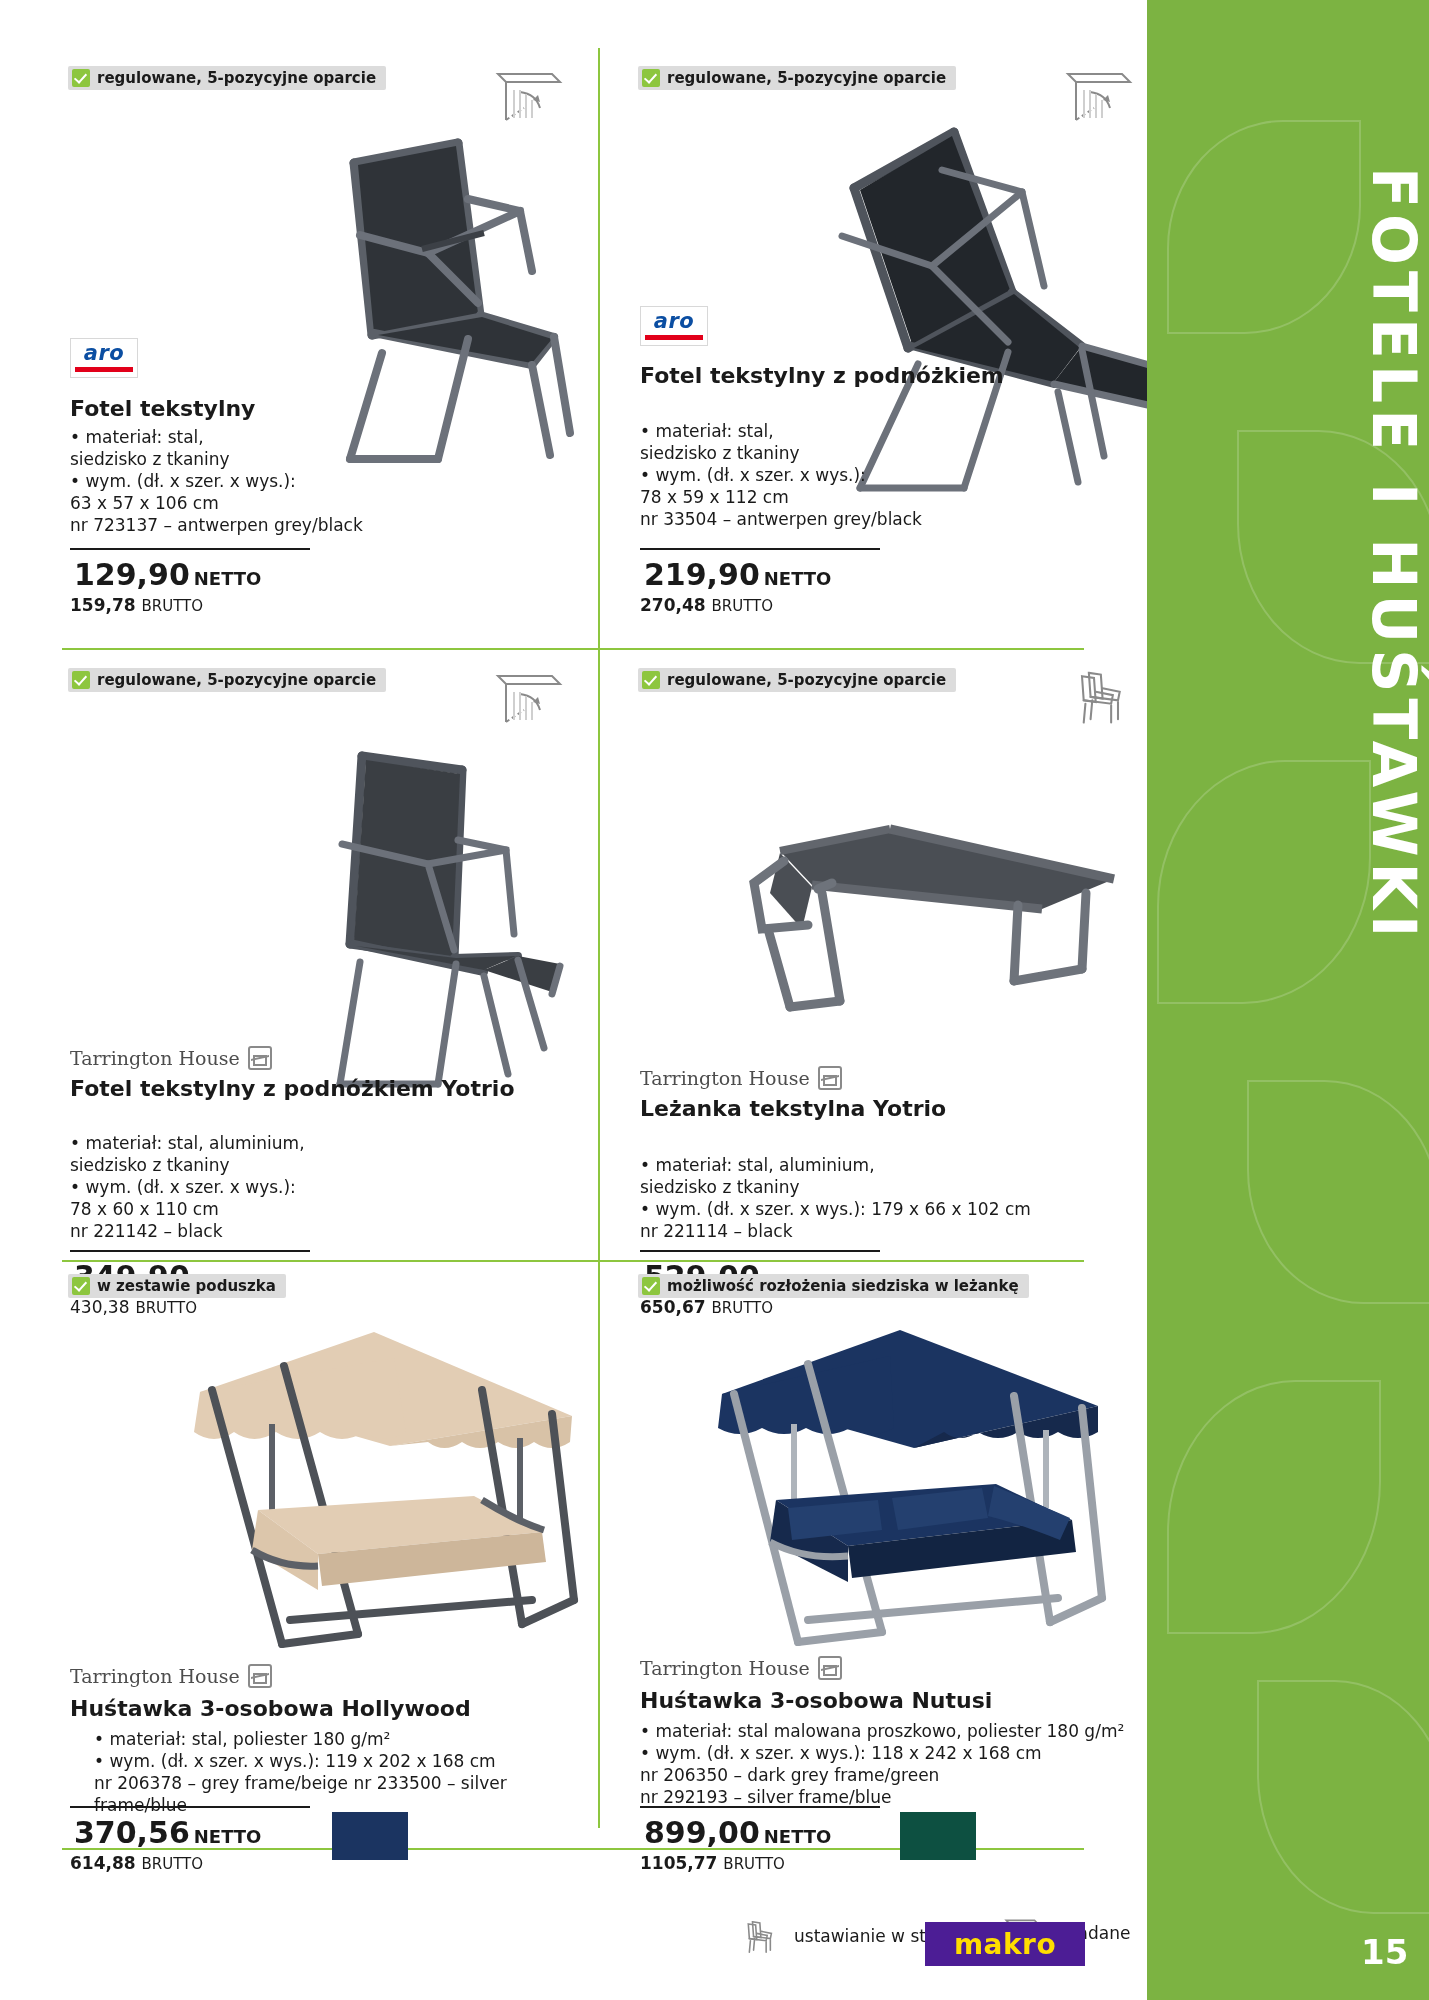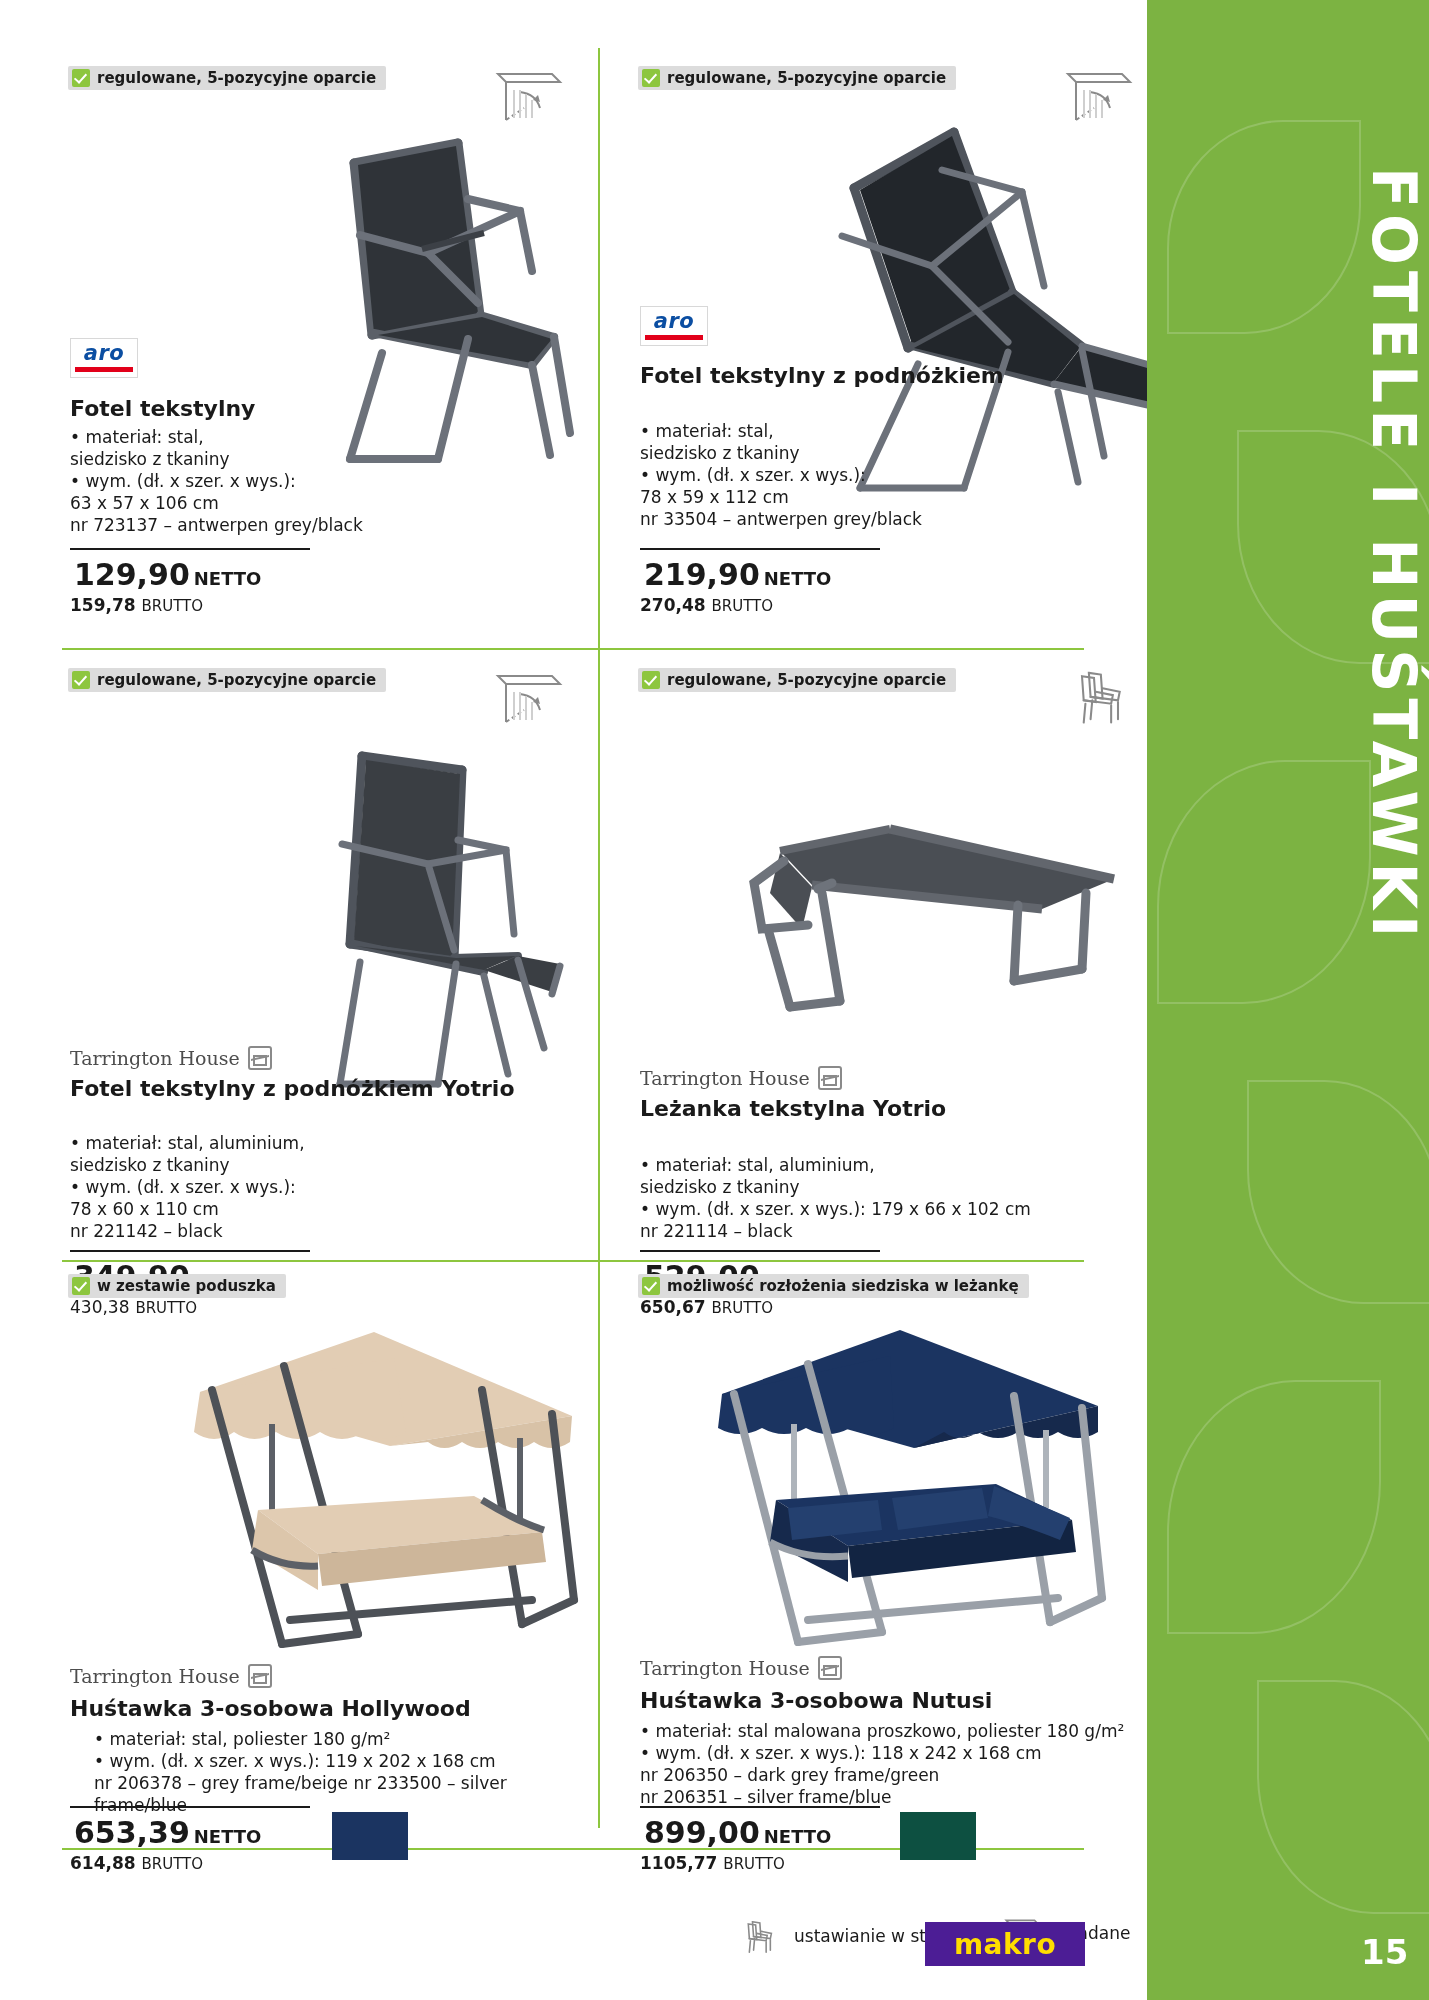--- a/index.html
+++ b/index.html
@@ -409,21 +409,21 @@
       </div>
 
       <div class="ptitle" style="left:8px;top:436px;width:490px;">Huśtawka 3-osobowa Hollywood</div>
       <div class="pdesc" style="left:8px;top:468px;width:500px;margin-left:24px;">
         <div>• materiał: stal, poliester 180 g/m²</div>
         <div>• wym. (dł. x szer. x wys.): 119 x 202 x 168 cm</div>
         <div>nr 206378 – grey frame/beige nr 233500 – silver frame/blue</div>
       </div>
       <div class="pricebox" style="left:8px;top:546px;">
         <div class="line"></div>
-        <div class="netto"><span style="font-size:30px">653,39</span><span>NETTO</span></div>
+        <div class="netto"><span style="font-size:30px">370,56</span><span>NETTO</span></div>
         <div class="brutto"><span style="font-weight:bold;font-size:17px">614,88</span> <span>BRUTTO</span></div>
       </div>
       <div class="swatch" id="sw5" style="left: 270px; top: 552px; background: rgb(27, 52, 97);"></div>
     </div>
 
     <div class="cell col-r row3">
       <div class="flag" style="left:6px;top:14px;">
         <span class="check"></span>
         <span class="txt">możliwość rozłożenia siedziska w leżankę</span>
       </div>
@@ -459,21 +459,21 @@
       <div class="th" style="left:8px;top:396px;">
         <span class="name">Tarrington House</span>
         <span class="mark"></span>
       </div>
 
       <div class="ptitle" style="left:8px;top:428px;width:490px;">Huśtawka 3-osobowa Nutusi</div>
       <div class="pdesc" style="left:8px;top:460px;width:510px;">
         <div>• materiał: stal malowana proszkowo, poliester 180 g/m²</div>
         <div>• wym. (dł. x szer. x wys.): 118 x 242 x 168 cm</div>
         <div>nr 206350 – dark grey frame/green</div>
-        <div>nr 206351 – silver frame/blue</div>
+        <div>nr 292193 – silver frame/blue</div>
       </div>
       <div class="pricebox" style="left:8px;top:546px;">
         <div class="line"></div>
         <div class="netto"><span style="font-size:30px">899,00</span><span>NETTO</span></div>
         <div class="brutto"><span style="font-weight:bold;font-size:17px">1105,77</span> <span>BRUTTO</span></div>
       </div>
       <div class="swatch" id="sw6" style="left: 268px; top: 552px; background: rgb(13, 80, 65);"></div>
     </div>
 
   </div>

